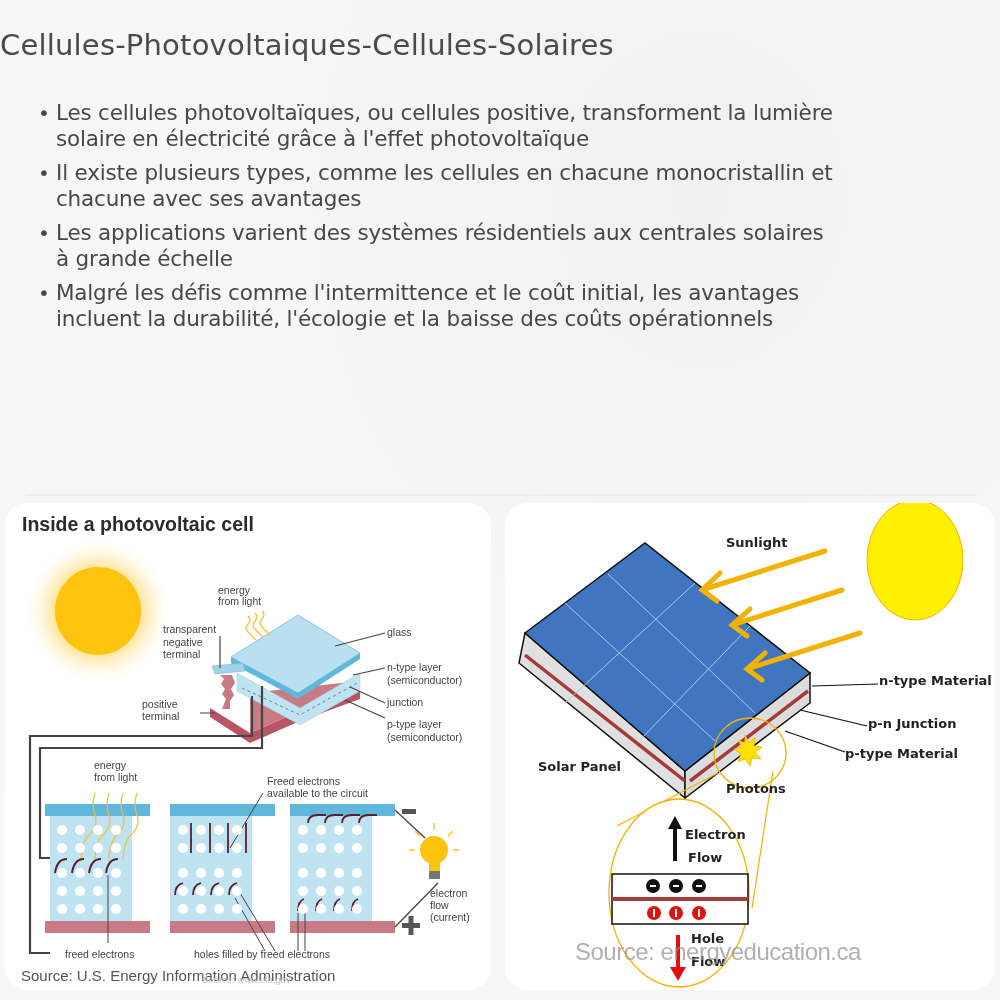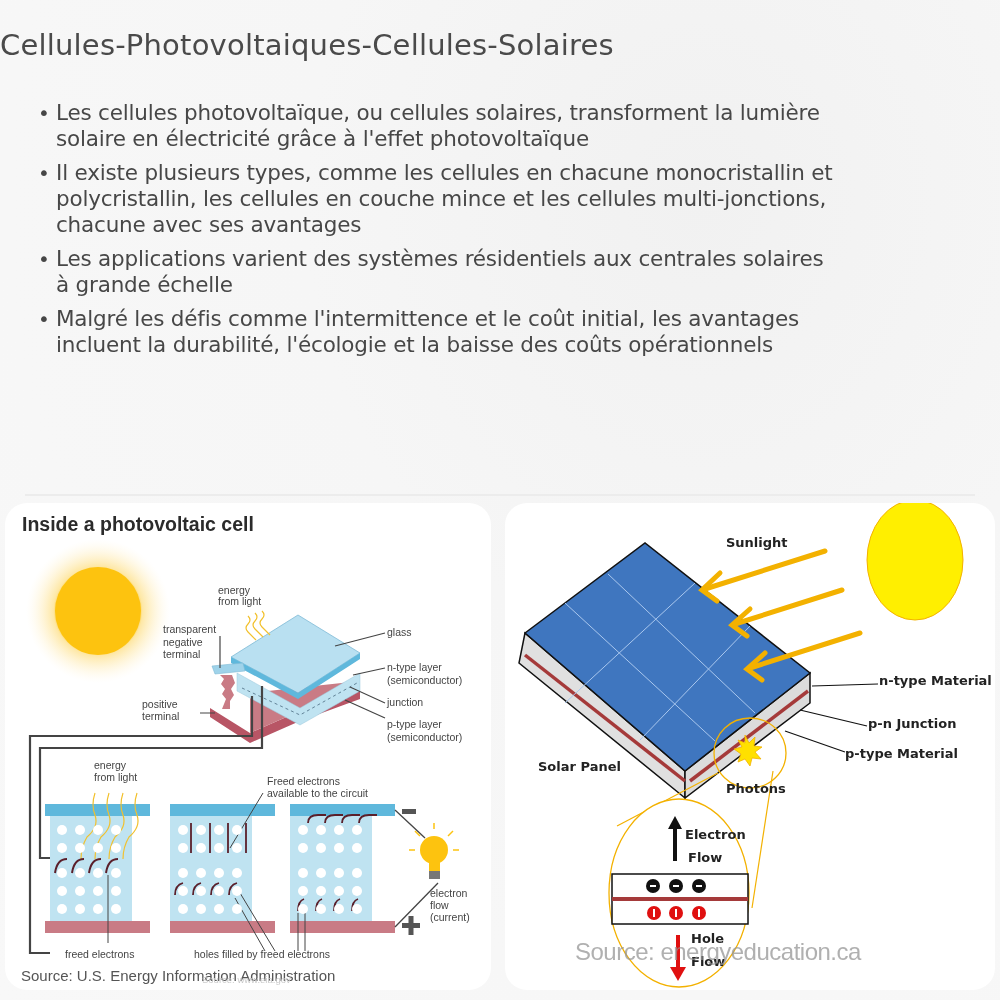--- a/index.html
+++ b/index.html
@@ -44,27 +44,26 @@
   }
 </style>
 </head>
 <body>
 
 <div class="title">Cellules-Photovoltaiques-Cellules-Solaires</div>
 
 <ul class="bullets">
   <li>
     <span class="dot">•</span>
-    <div>Les cellules photovoltaïque, ou cellules solaires, transforment la lumière</div>
+    <div>Les cellules photovoltaïques, ou cellules positive, transforment la lumière</div>
     <div>solaire en électricité grâce à l'effet photovoltaïque</div>
   </li>
   <li>
     <span class="dot">•</span>
     <div>Il existe plusieurs types, comme les cellules en chacune monocristallin et</div>
-    <div>polycristallin, les cellules en couche mince et les cellules multi-jonctions,</div>
     <div>chacune avec ses avantages</div>
   </li>
   <li>
     <span class="dot">•</span>
     <div>Les applications varient des systèmes résidentiels aux centrales solaires</div>
     <div>à grande échelle</div>
   </li>
   <li>
     <span class="dot">•</span>
     <div>Malgré les défis comme l'intermittence et le coût initial, les avantages</div>

